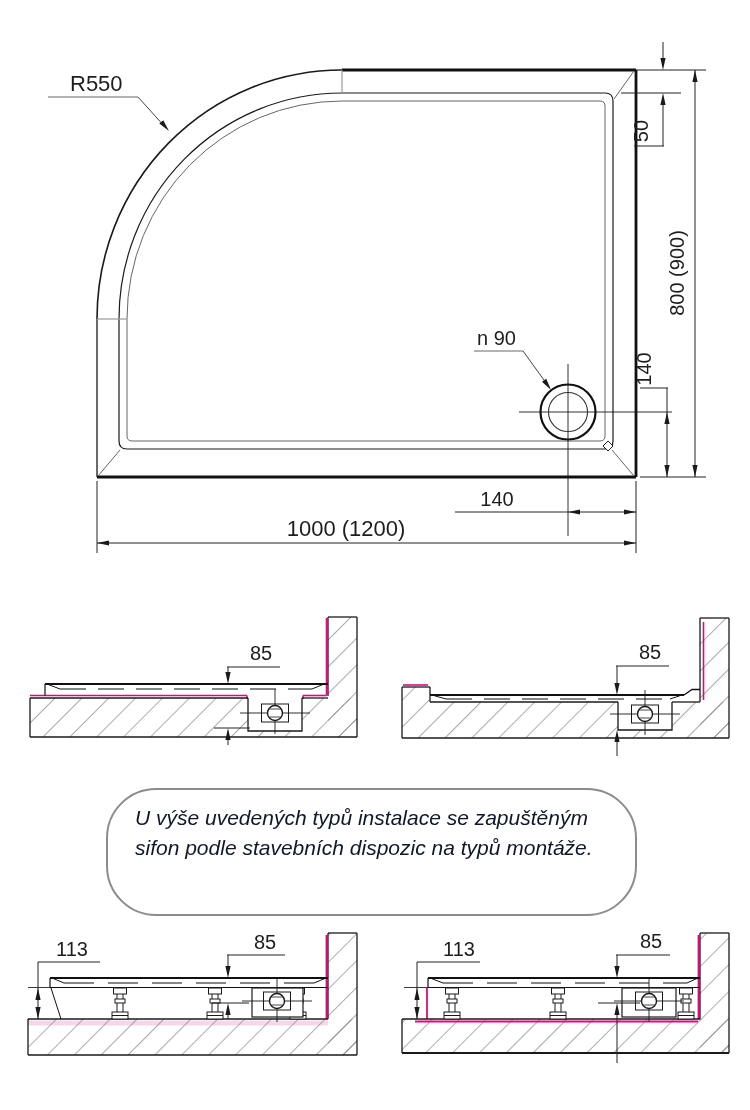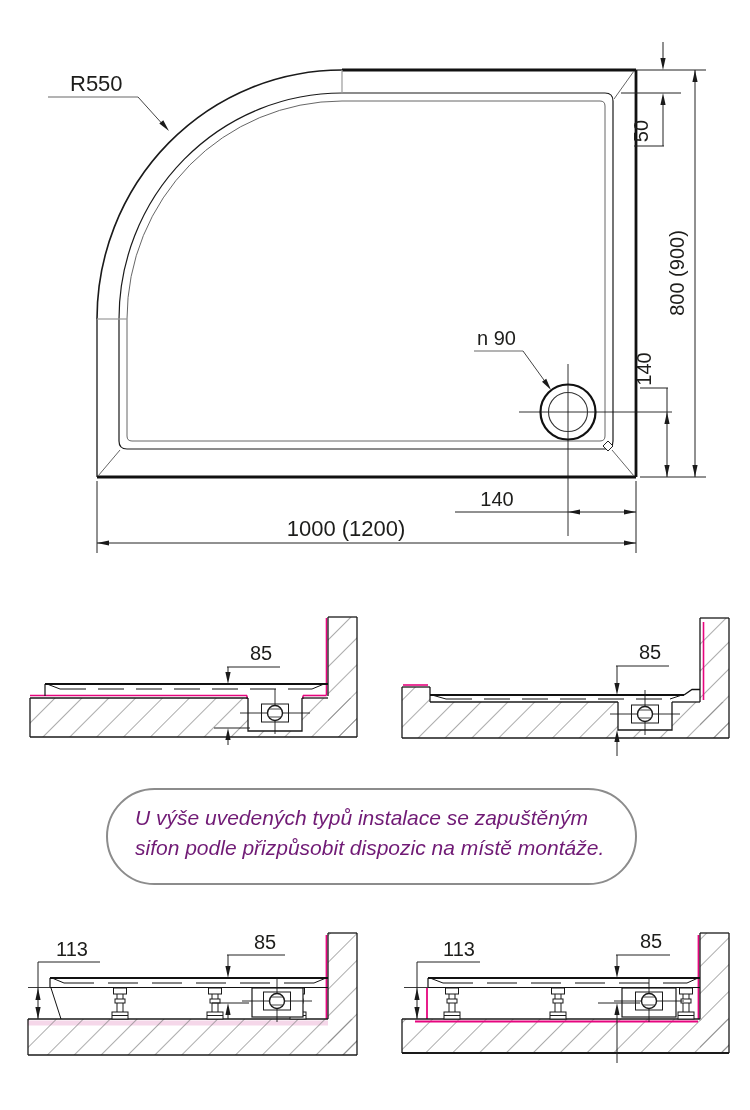--- a/index.html
+++ b/index.html
@@ -1,25 +1,25 @@
 <!DOCTYPE html>
 <html><head>
 <meta charset="utf-8">
 <style>
   html,body{margin:0;padding:0;background:#fff;}
   body{width:750px;height:1110px;position:relative;font-family:"Liberation Sans",sans-serif;overflow:hidden;}
   svg{position:absolute;left:0;top:0;}
   .dim{font-family:"Liberation Sans",sans-serif;font-size:20px;fill:#1d1d1b;}
   .dim-big{font-family:"Liberation Sans",sans-serif;font-size:22px;fill:#1d1d1b;}
   .note-box{
-    position:absolute;left:106px;top:788px;width:531px;height:97px;
+    position:absolute;left:106px;top:788px;width:531px;height:128px;
     border:2px solid #8c8c8c;border-radius:50px;box-sizing:border-box;
     padding:13px 18px 0 27px;
     font-family:"Liberation Sans",sans-serif;font-style:italic;
-    font-size:21px;line-height:30px;color:#701a75;
+    font-size:21px;line-height:30px;color:#0f172a;
   }
   .note-line{white-space:nowrap;}
 </style>
 </head>
 <body>
 
 <svg width="750" height="1110" viewBox="0 0 750 1110">
   <defs>
     <pattern id="h" width="19" height="19" patternUnits="userSpaceOnUse" patternTransform="rotate(45)">
       <line x1="0" y1="0" x2="0" y2="19" stroke="#7e7e7e" stroke-width="1.3"></line>
@@ -299,14 +299,14 @@
       <line x1="617" y1="1015" x2="617" y2="1063"></line>
       <line x1="598" y1="1003" x2="640" y2="1003"></line>
     </g>
     <text class="dim" text-anchor="middle" x="459" y="956">113</text>
     <text class="dim" text-anchor="middle" x="651" y="948">85</text>
   </g>
 </svg>
 
 <div class="note-box">
   <div class="note-line">U výše uvedených typů instalace se zapuštěným</div>
-  <div class="note-line">sifon podle přizpůsobit dispozic na místě montáže.</div>
+  <div class="note-line">sifon podle stavebních dispozic na typů montáže.</div>
 </div>
 
 </body></html>

